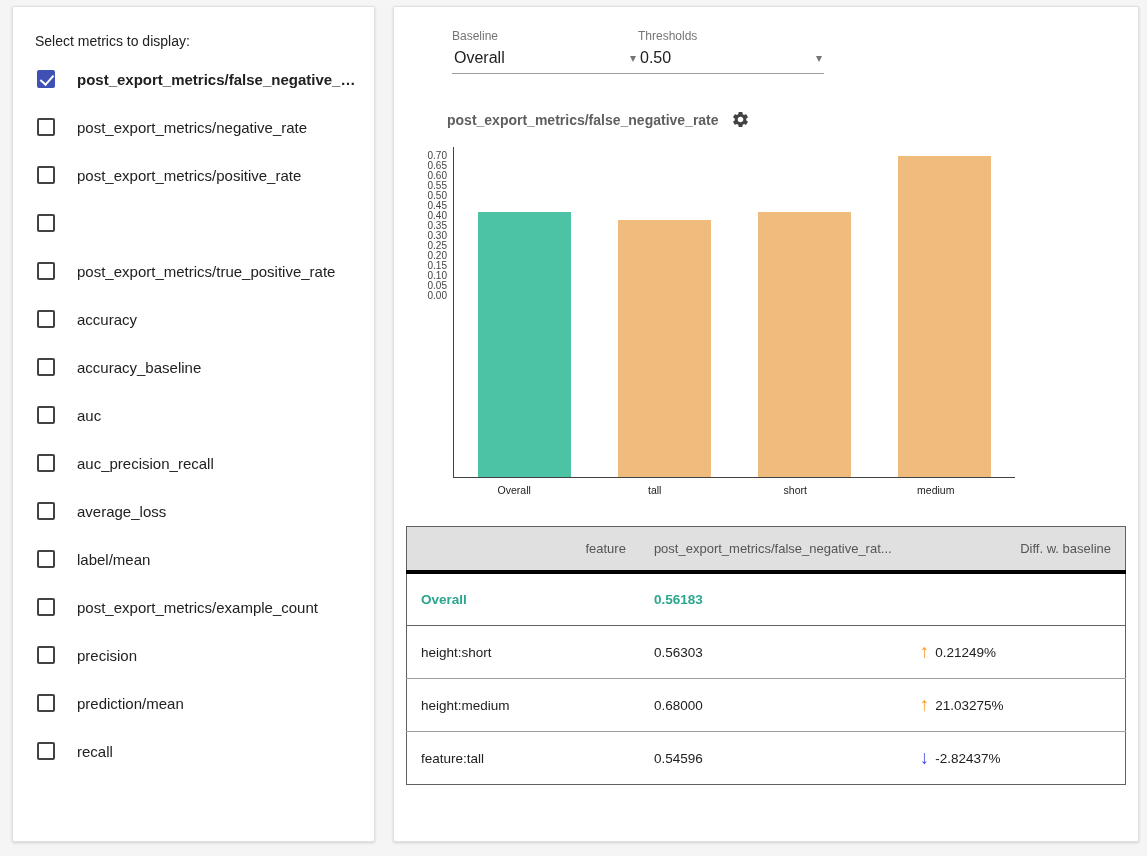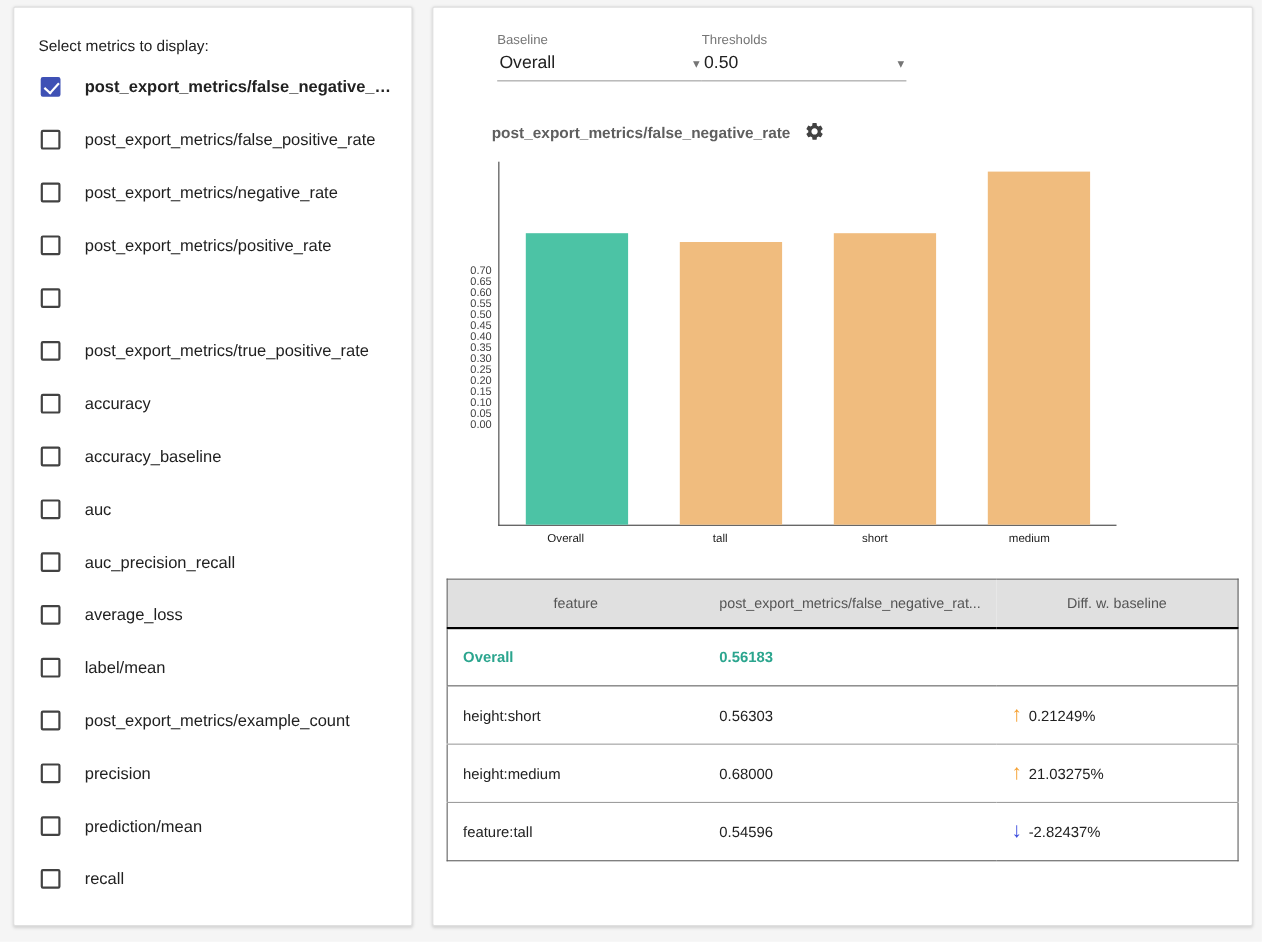--- a/index.html
+++ b/index.html
@@ -25,57 +25,53 @@
   .select-field .lbl { font-size:12px; color:#757575; margin-bottom:4px; }
   .select-value { display:flex; align-items:center; justify-content:space-between; font-size:16px; color:#212121;
     border-bottom:1px solid #9e9e9e; padding:2px 2px 6px 2px; }
   .caret { color:#757575; font-size:12px; }
 
   .chart-header { display:flex; align-items:center; gap:12px; margin:36px 0 18px 41px; }
   .chart-title { font-size:14px; font-weight:bold; color:#5f5f5f; }
   .gear-btn { display:inline-flex; cursor:pointer; }
 
   .chart { display:flex; margin-left:9px; width:600px; }
-  .y-axis { width:38px; display:flex; flex-direction:column; justify-content:center; align-items:flex-end;
+  .y-axis { width:38px; display:flex; flex-direction:column; justify-content:flex-start; align-items:flex-end;
     padding-right:6px; height:331px; }
   .y-axis .ytick { font-size:10px; color:#424242; line-height:10px; transform:translateY(4px); }
   .plot { flex:1; height:331px; border-left:1px solid #424242; border-bottom:1px solid #424242;
     display:flex; align-items:flex-end; justify-content:space-around; }
   .bar-slot { flex:1; display:flex; justify-content:center; align-items:flex-end; height:100%; }
   .bar { width:93px; }
   .x-axis { display:flex; justify-content:space-around; margin-left:38px; width:562px; padding-top:6px; }
   .x-axis .xtick { flex:1; text-align:center; font-size:10.5px; color:#212121; }
 
   
   table.metrics-table { width:720px; border-collapse:collapse; margin:30px 0 0 0; border:1px solid #616161; }
-  table.metrics-table th { background:#e0e0e0; text-align:center; font-size:13px; font-weight:normal; color:#555;
-    padding:14px 14px; border-bottom:2px solid #000000; }
+  table.metrics-table th { background:#e0e0e0; text-align:right; font-size:13px; font-weight:normal; color:#555;
+    padding:14px 14px; border-bottom:4px solid #000000; }
   table.metrics-table td { font-size:13.5px; color:#212121; padding:18px 14px; border-bottom:1px solid #9e9e9e; }
   table.metrics-table tr:last-child td { border-bottom:none; }
   tr.baseline-row td { color:var(--teal-text); font-weight:bold; border-bottom:1px solid #616161; }
   .diff-cell { display:flex; align-items:center; gap:6px; }
   .arrow { font-size:19px; line-height:16px; font-weight:bold; }
   .arrow.up { color:#F59E2C; }
   .arrow.down { color:#3D4EDE; }
 </style>
 </head>
 <body>
 
 <div class="page">
 
   <aside class="card left-card">
     <div class="panel-title">Select metrics to display:</div>
     <div id="metric-list">
         <div class="metric-item">
           <span class="checkbox checked"></span>
           <span class="metric-label bold">post_export_metrics/false_negative_r...</span>
-        </div>
-        <div class="metric-item">
-          <span class="checkbox"></span>
-          <span class="metric-label">post_export_metrics/false_positive_rate</span>
         </div>
         <div class="metric-item">
           <span class="checkbox"></span>
           <span class="metric-label">post_export_metrics/negative_rate</span>
         </div>
         <div class="metric-item">
           <span class="checkbox"></span>
           <span class="metric-label">post_export_metrics/positive_rate</span>
         </div>
         <div class="metric-item">

